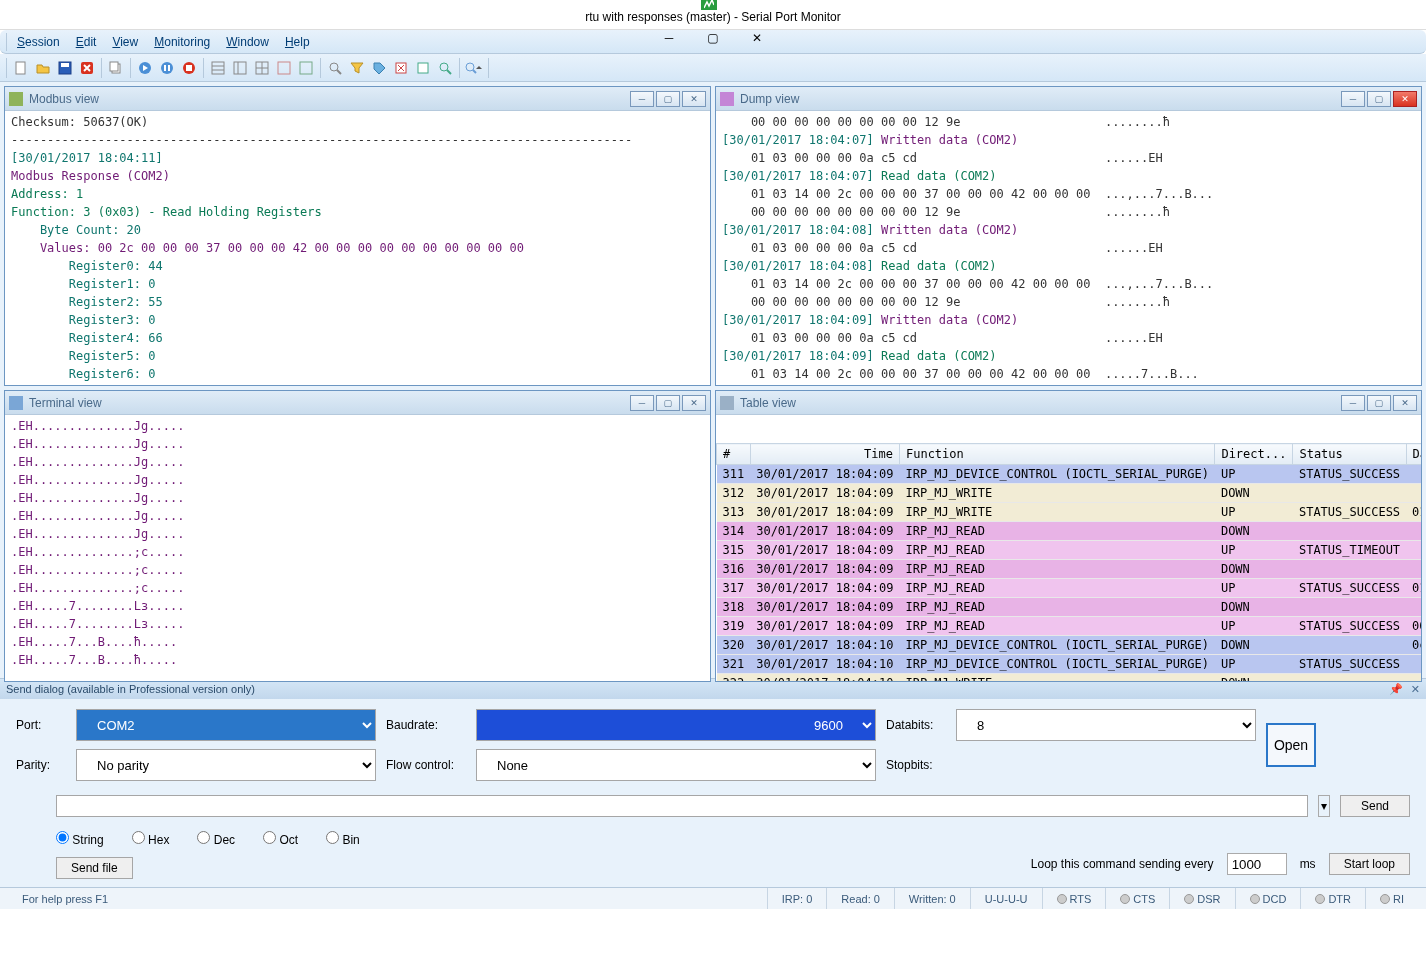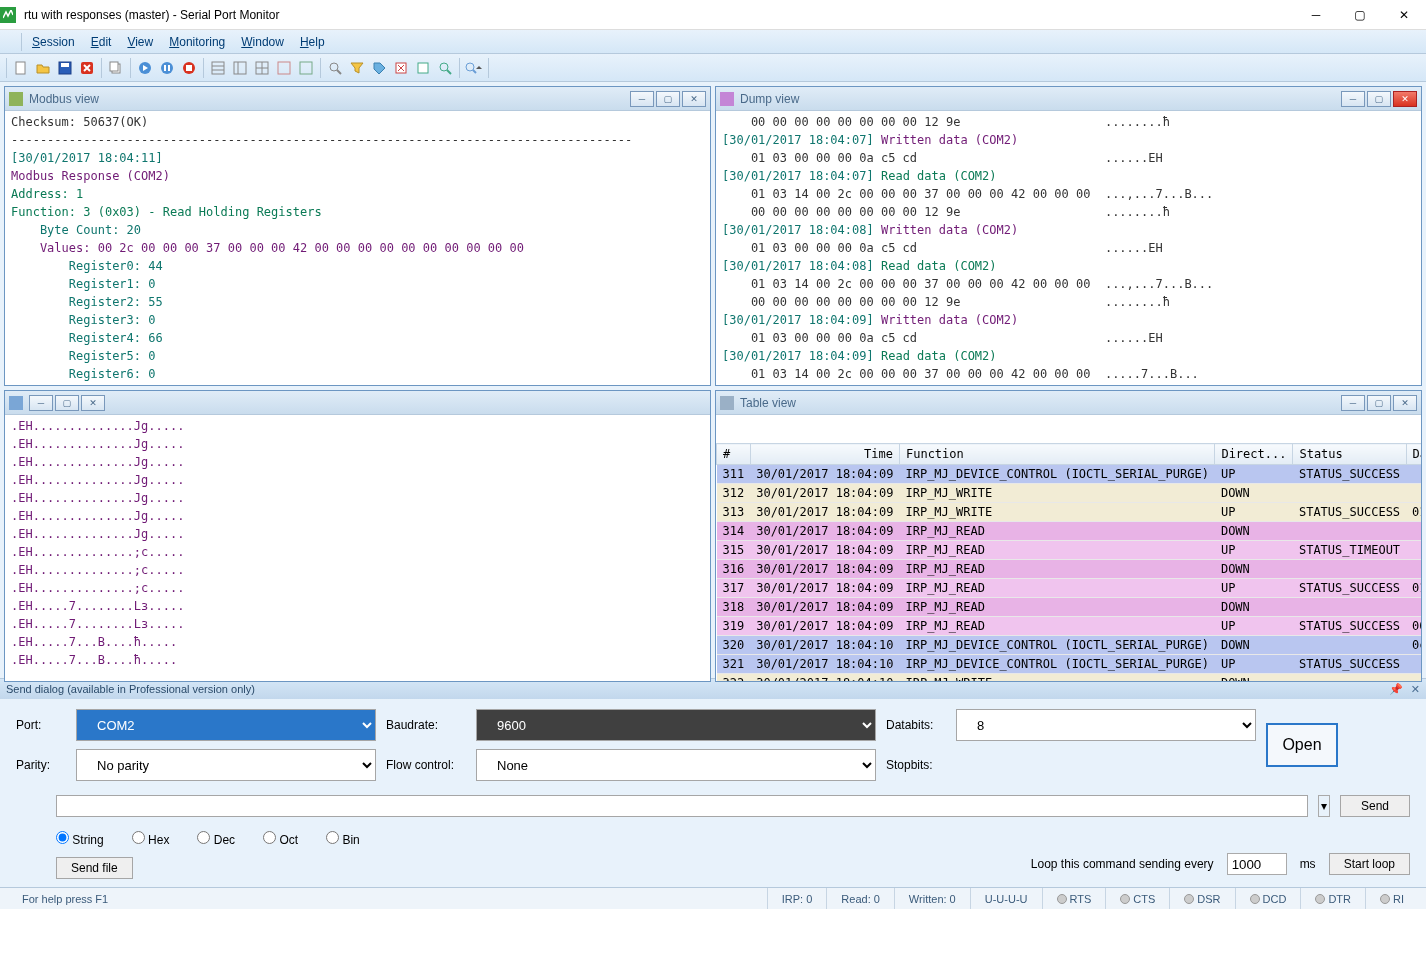--- a/index.html
+++ b/index.html
@@ -1,22 +1,22 @@
 <!DOCTYPE html>
 <html><head>
 <meta charset="utf-8">
 <style>
 * { box-sizing: border-box; margin: 0; padding: 0; }
 body { font-family: "Segoe UI", Tahoma, sans-serif; font-size: 12px; background: #fff; overflow: hidden; }
-.titlebar { height: 30px; background: #fff; display: flex; align-items: center; padding: 0 0; border-bottom: 1px solid #ddd; }
+.titlebar { height: 30px; background: #fff; display: flex; align-items: center; padding: 0 8px; border-bottom: 1px solid #ddd; flex-direction: column; }
 .titlebar .icon { width: 16px; height: 16px; background: #2a9d3f; margin-right: 8px; display:flex; align-items:center; justify-content:center; }
 .titlebar .title { flex: 1; font-size: 12px; }
 .titlebar .winbtns { display: flex; gap: 0; }
 .titlebar .winbtn { width: 44px; height: 28px; display: flex; align-items: center; justify-content: center; cursor: pointer; }
-.menubar { height: 24px; background: linear-gradient(#e8f2fb,#d5e7f7); border-bottom: 1px solid #b5c9dc; display: flex; align-items: center; padding: 0 19px; font-size: 12px; }
+.menubar { height: 24px; background: linear-gradient(#e8f2fb,#d5e7f7); border-bottom: 1px solid #b5c9dc; display: flex; align-items: center; padding: 0 4px; font-size: 12px; border-radius: 6px; }
 .menubar .sep { width:1px; height: 18px; background:#b5c9dc; margin: 0 2px;}
 .menubar .menuitem { padding: 2px 8px; color: #003c74; cursor: pointer; text-decoration: underline; text-decoration-color: transparent; }
 .menubar .menuitem:first-letter { text-decoration: underline; }
 .toolbar { height: 28px; background: linear-gradient(#e8f2fb,#d5e7f7); border-bottom: 1px solid #b5c9dc; display: flex; align-items: center; padding: 0 4px; gap: 2px; }
 .toolbar .tsep { width:1px; height: 20px; background:#b5c9dc; margin: 0 2px; }
 .tbtn { width: 20px; height: 20px; display: flex; align-items: center; justify-content: center; cursor: pointer; border-radius: 2px; }
 .workspace { display: grid; grid-template-columns: 1fr 1fr; grid-template-rows: 300px 292px; gap: 4px; padding: 4px; background: #e8f2fb; height: 596px; }
 .panel { border: 1px solid #6c96c2; background: #fff; display: flex; flex-direction: column; overflow: hidden; }
 .panel-header { height: 24px; background: linear-gradient(#e0ecf7,#c9dced); border-bottom: 1px solid #b5c9dc; display: flex; align-items: center; padding: 0 4px; font-size: 12px; color: #4a6a8a; }
 .panel-header .phicon { width: 14px; height: 14px; background: #8fb35a; margin-right: 6px; }
@@ -40,21 +40,21 @@
 tr.row-beige { background: #f2ecd5; }
 tr.row-blue { background: #b9c6f0; }
 tr.row-pink { background: #e8b3e6; }
 tr.row-pink2 { background: #f0c4ee; }
 .send-dialog { background: #e8f2fb; border-top: 1px solid #b5c9dc; }
 .send-header { height: 20px; background: linear-gradient(#d5e7f7,#c2d7ec); padding: 0 6px; font-size: 11px; color: #2a4a6a; display:flex; align-items:center; }
 .send-header .pin { margin-left:auto; display:flex; gap:8px; color:#4b6e92;}
 .send-body { padding: 10px 16px; display: grid; grid-template-columns: 50px 300px 80px 400px 60px 300px 90px; gap: 8px 10px; align-items: center; font-size: 12px; }
 .send-body label { text-align: left; }
 .send-body select, .send-body input[type=text] { height: 32px; border: 1px solid #a6a6a6; padding: 0 16px; font-size: 13px; width:100%; background:#fff; }
-.btn { height: 44px; width: 72px; border: 2px solid #2a77c9; background: #f4f8fc; cursor: pointer; font-size: 16px; }
+.btn { height: 44px; width: 50px; border: 2px solid #2a77c9; background: #f4f8fc; cursor: pointer; font-size: 14px; }
 .btn-small { height: 22px; padding: 0 14px; border: 1px solid #a6a6a6; background: #efefef; cursor: pointer; font-size: 12px; }
 .send-row2 { padding: 4px 16px 10px 56px; display:flex; gap:10px; align-items:center; }
 .send-row2 input.cmd { flex:1; height:22px; border:1px solid #a6a6a6; padding:0 4px; }
 .radios { padding: 4px 16px 10px 56px; display:flex; gap:28px; align-items:center; font-size:12px;}
 .loop-row { display:flex; justify-content:flex-end; align-items:center; gap:13px; padding: 0 16px 12px; margin-top:-30px;}
 .statusbar { height: 22px; border-top: 1px solid #b5c9dc; background: #eef4fa; display: flex; align-items: center; font-size: 11px; color: #3a5a7a; padding: 0 8px; }
 .statusbar .cell { padding: 0 14px; border-left: 1px solid #c7d5e3; height:100%; display:flex; align-items:center; }
 .statusbar .first { border-left:none; flex:1; }
 .led { width:10px; height:10px; border-radius:50%; background:#ccc; border:1px solid #999; margin-right:3px; display:inline-block; vertical-align:middle;}
 .sel-blue { background:#2a77c9; color:#fff; }
@@ -237,20 +237,21 @@
         <div class="phbtn">▢</div>
         <div class="phbtn close-red">✕</div>
       </div>
     </div>
     <div class="panel-body" id="dump-body"><div class="mono-line"><span class="hex">    00 00 00 00 00 00 00 00 12 9e                    </span><span class="ascii">........ħ</span></div><div class="mono-line"><span class="ts">[30/01/2017 18:04:07] </span><span class="writ">Written data (COM2)</span></div><div class="mono-line"><span class="hex">    01 03 00 00 00 0a c5 cd                          </span><span class="ascii">......EH</span></div><div class="mono-line"><span class="ts">[30/01/2017 18:04:07] </span><span class="readd">Read data (COM2)</span></div><div class="mono-line"><span class="hex">    01 03 14 00 2c 00 00 00 37 00 00 00 42 00 00 00  </span><span class="ascii">...,...7...B...</span></div><div class="mono-line"><span class="hex">    00 00 00 00 00 00 00 00 12 9e                    </span><span class="ascii">........ħ</span></div><div class="mono-line"><span class="ts">[30/01/2017 18:04:08] </span><span class="writ">Written data (COM2)</span></div><div class="mono-line"><span class="hex">    01 03 00 00 00 0a c5 cd                          </span><span class="ascii">......EH</span></div><div class="mono-line"><span class="ts">[30/01/2017 18:04:08] </span><span class="readd">Read data (COM2)</span></div><div class="mono-line"><span class="hex">    01 03 14 00 2c 00 00 00 37 00 00 00 42 00 00 00  </span><span class="ascii">...,...7...B...</span></div><div class="mono-line"><span class="hex">    00 00 00 00 00 00 00 00 12 9e                    </span><span class="ascii">........ħ</span></div><div class="mono-line"><span class="ts">[30/01/2017 18:04:09] </span><span class="writ">Written data (COM2)</span></div><div class="mono-line"><span class="hex">    01 03 00 00 00 0a c5 cd                          </span><span class="ascii">......EH</span></div><div class="mono-line"><span class="ts">[30/01/2017 18:04:09] </span><span class="readd">Read data (COM2)</span></div><div class="mono-line"><span class="hex">    01 03 14 00 2c 00 00 00 37 00 00 00 42 00 00 00  </span><span class="ascii">.....7...B...</span></div></div>
   </div>
 
   <div class="panel">
     <div class="panel-header">
       <div class="phicon" style="background:#7aa6d6;"></div>
+      <div class="phtitle">Terminal view</div>
       <div class="phbtns">
         <div class="phbtn">─</div>
         <div class="phbtn">▢</div>
         <div class="phbtn">✕</div>
       </div>
     </div>
     <div class="panel-body" id="terminal-body"><div class="mono-line writ">.EH..............Jg.....</div><div class="mono-line writ">.EH..............Jg.....</div><div class="mono-line writ">.EH..............Jg.....</div><div class="mono-line writ">.EH..............Jg.....</div><div class="mono-line writ">.EH..............Jg.....</div><div class="mono-line writ">.EH..............Jg.....</div><div class="mono-line writ">.EH..............Jg.....</div><div class="mono-line writ">.EH..............;c.....</div><div class="mono-line writ">.EH..............;c.....</div><div class="mono-line writ">.EH..............;c.....</div><div class="mono-line writ">.EH.....7........Lз.....</div><div class="mono-line writ">.EH.....7........Lз.....</div><div class="mono-line writ">.EH.....7...B....ħ.....</div><div class="mono-line writ">.EH.....7...B....ħ.....</div></div>
   </div>
 
   <div class="panel">
@@ -285,21 +286,21 @@
     <span>Send dialog (available in Professional version only)</span>
     <span class="pin">
         <span>📌</span>
         <span>✕</span>
       </span>
   </div>
   <div class="send-body">
     <label>Port:</label>
     <select style="background: rgb(42, 119, 201); color: rgb(255, 255, 255);"><option class="sel-blue">COM2</option></select>
     <label>Baudrate:</label>
-    <select style="background: #404040; color: rgb(255, 255, 255);"><option class="sel-blue">9600</option></select>
+    <select style="background: #1d4ed8; color: rgb(255, 255, 255); text-align: right;"><option class="sel-blue">9600</option></select>
     <label>Databits:</label>
     <select><option>8</option></select>
     <button class="btn" style="grid-row:span 2">Open</button>
 
     <label>Parity:</label>
     <select><option>No parity</option></select>
     <label>Flow control:</label>
     <select><option>None</option></select>
     <label>Stopbits:</label>
   </div>

